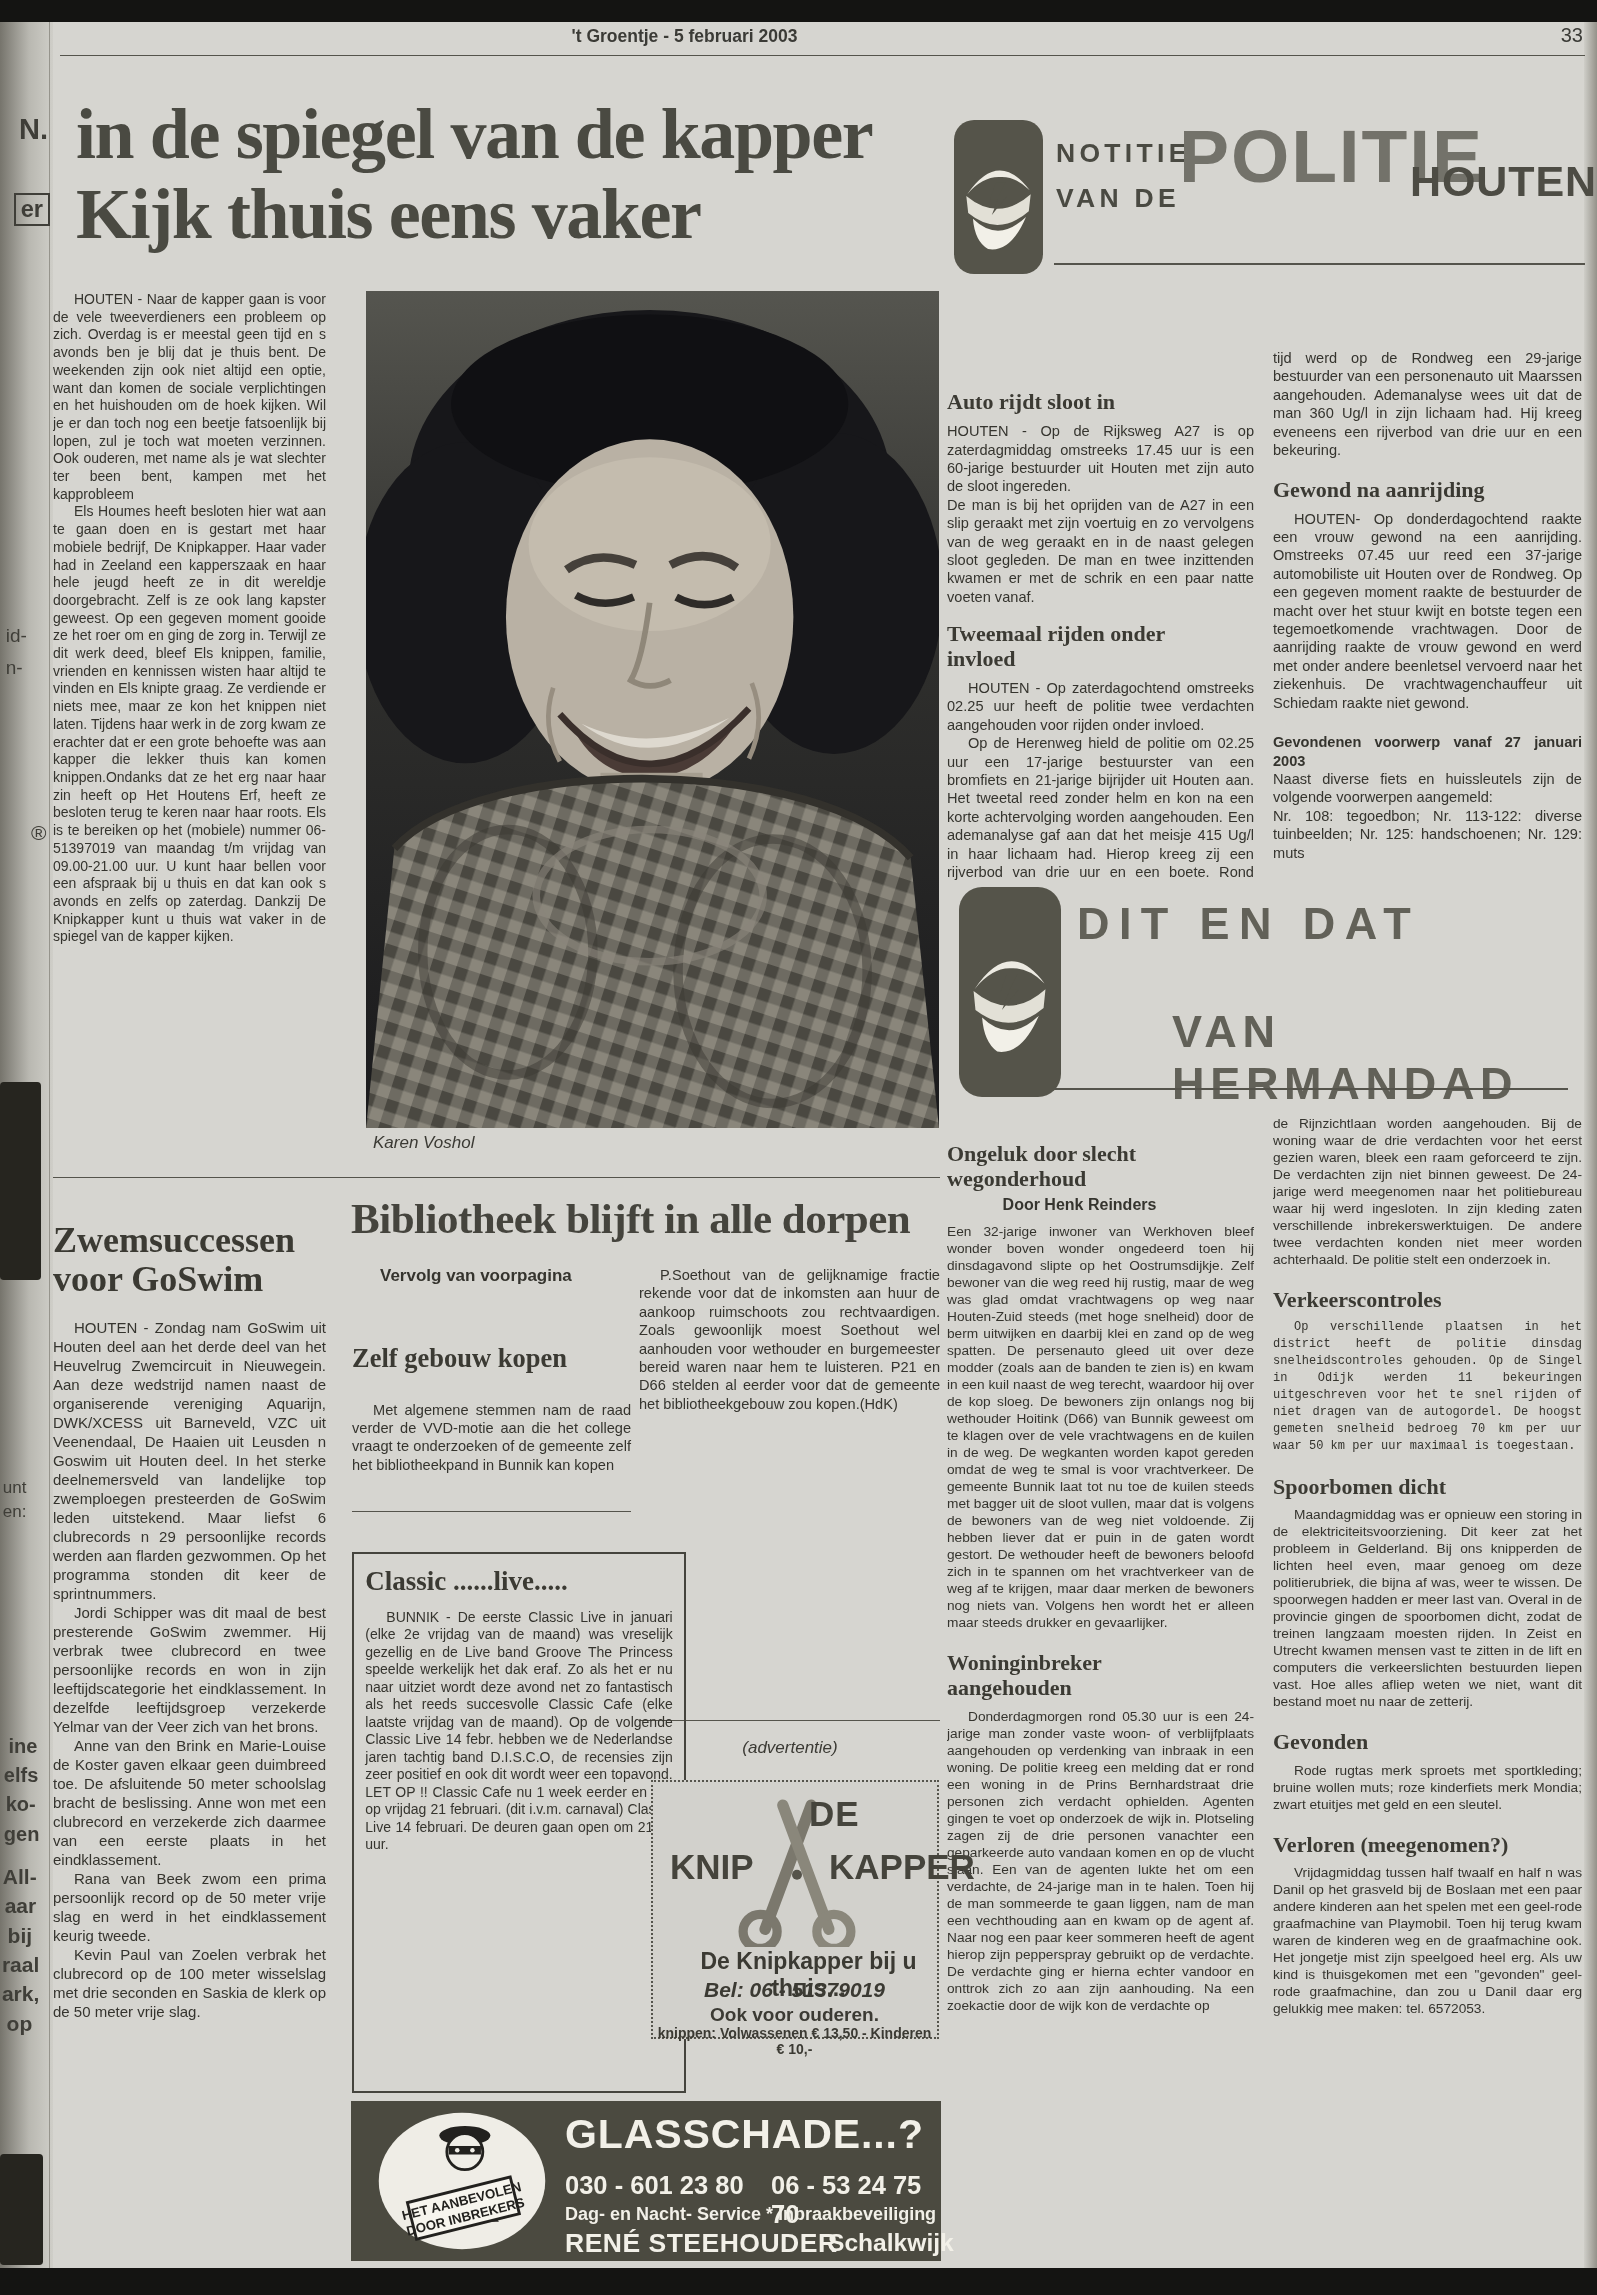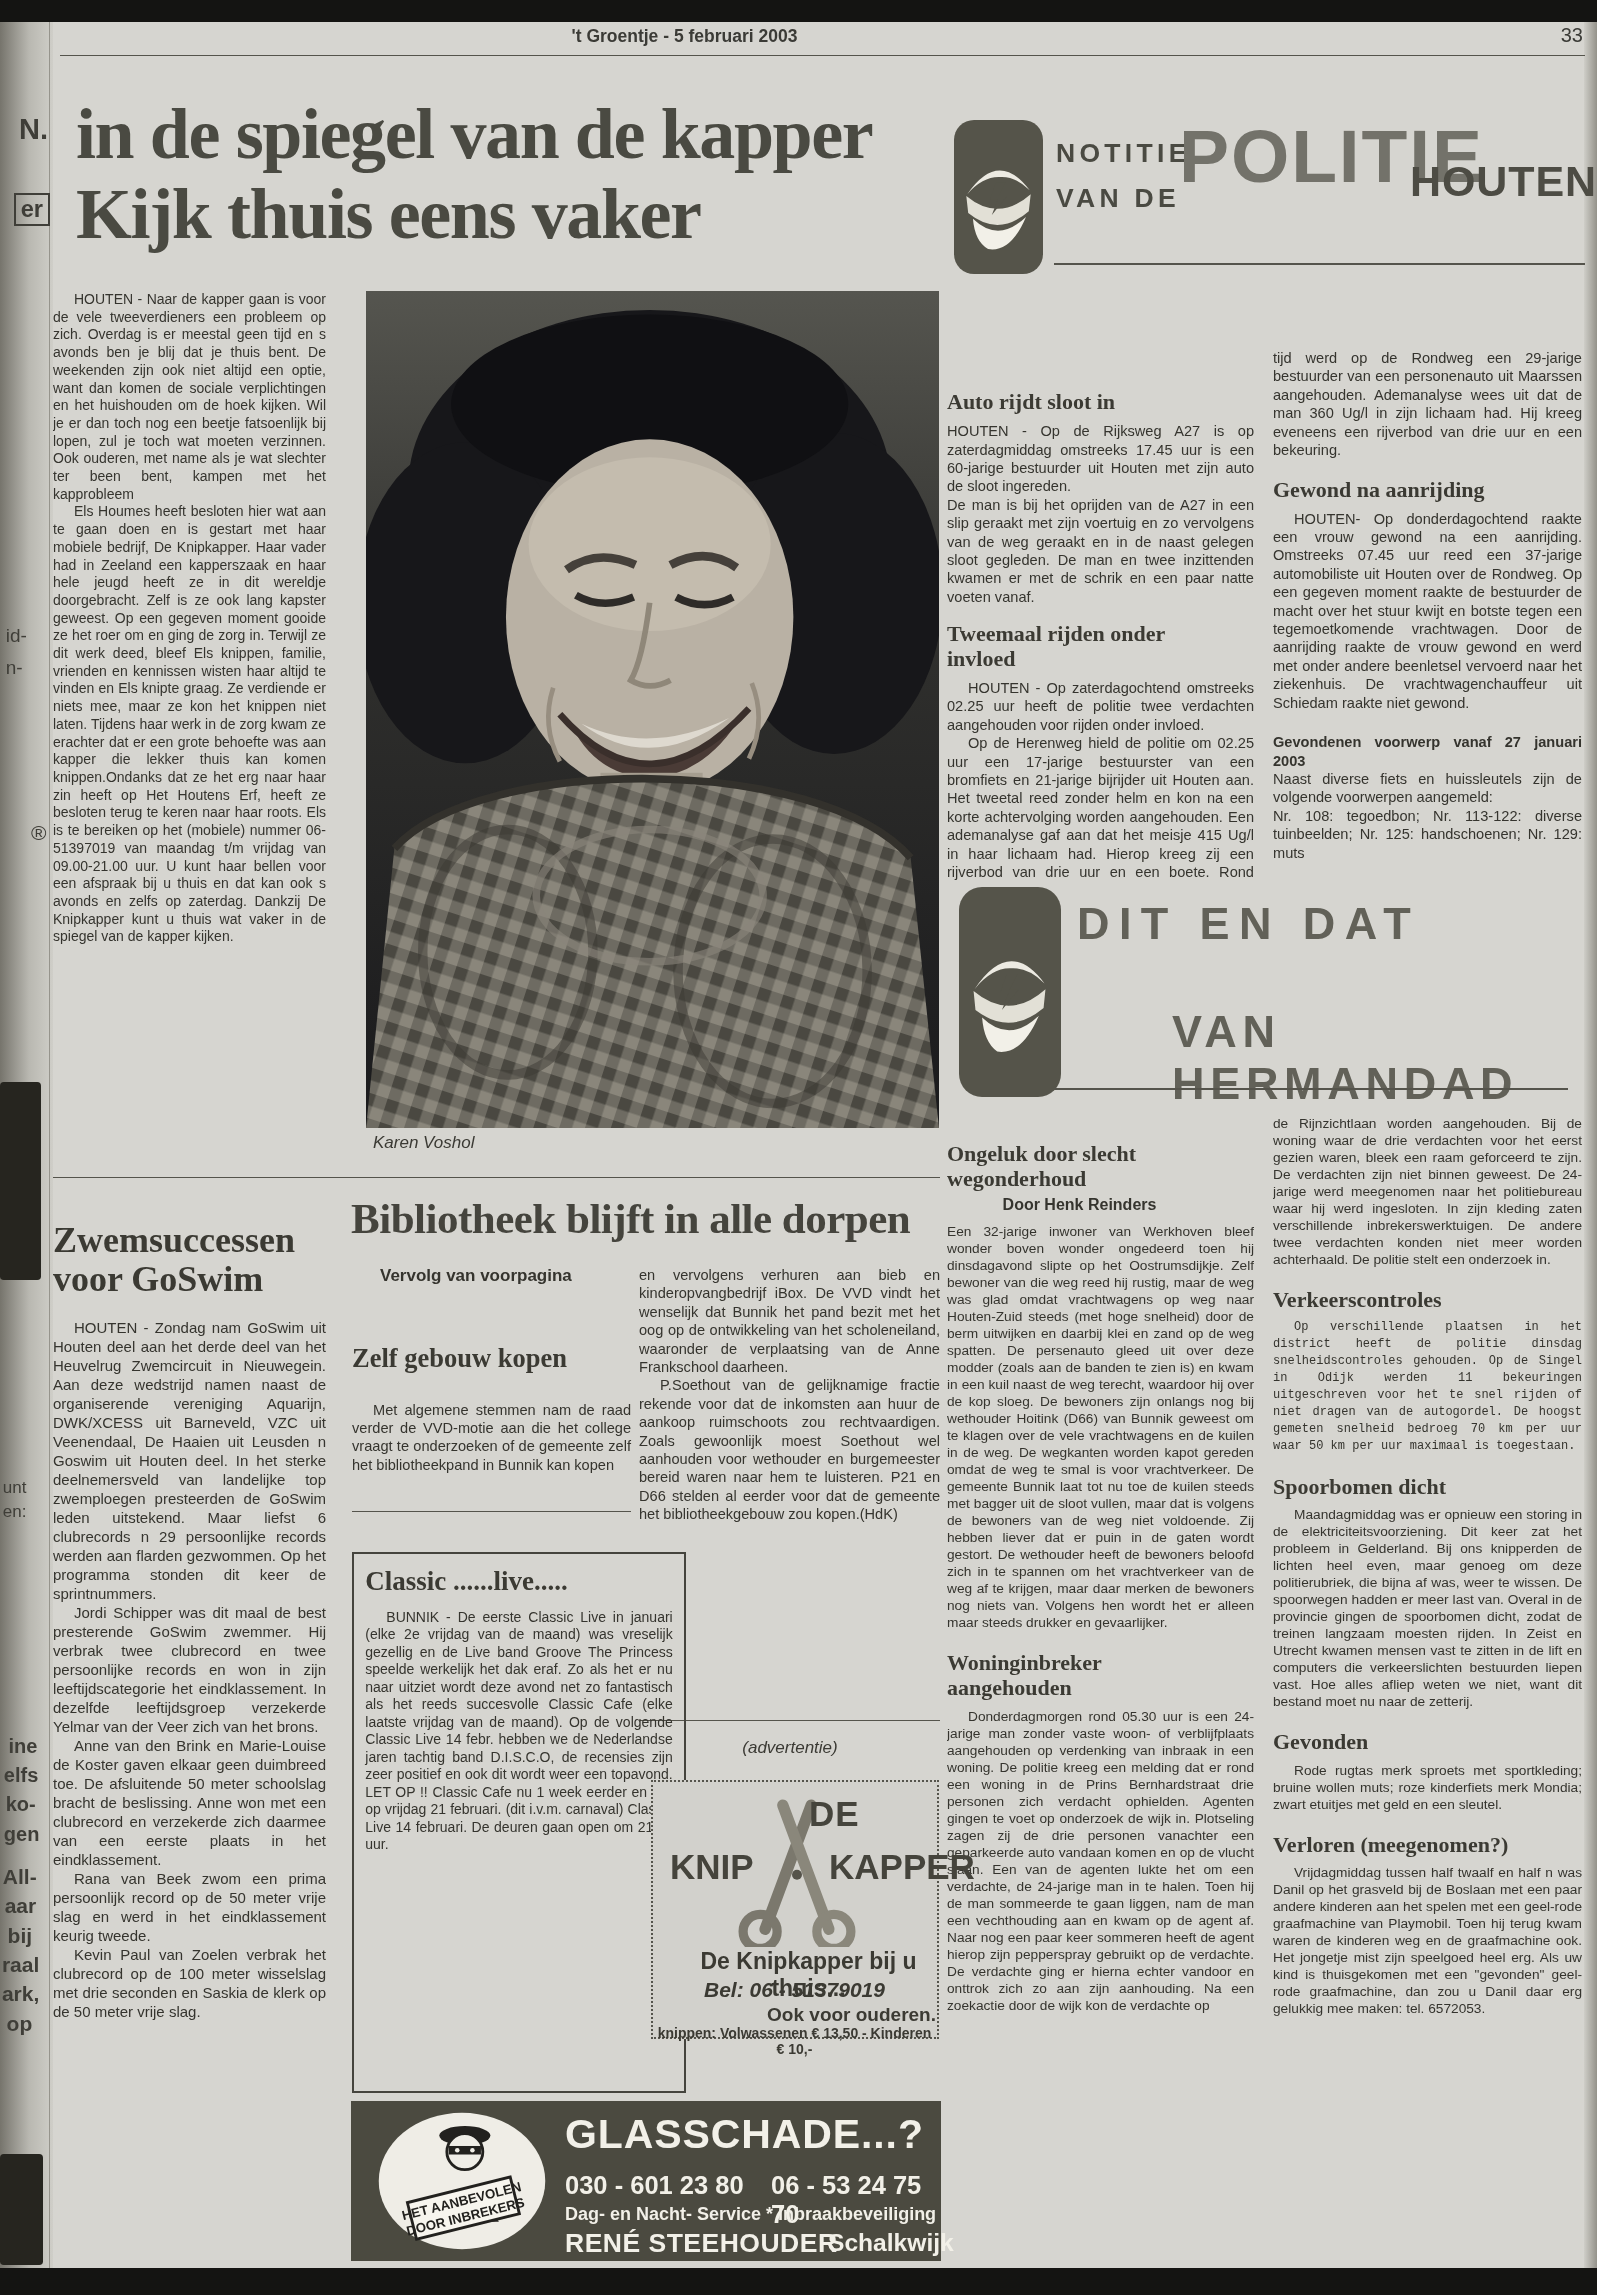--- a/index.html
+++ b/index.html
@@ -232,21 +232,20 @@
     <div style="font-size:17px;font-weight:700;margin-left:28px;color:#35342e;">Vervolg van voorpagina</div>
     <div class="headsm" style="font-size:26.5px;margin:57px 0 26.5px;">Zelf gebouw kopen</div>
     <div class="jbody">
       <p class="ind">Met algemene stemmen nam de raad verder de VVD-motie aan die het college vraagt te onderzoeken of de gemeente zelf het bibliotheekpand in Bunnik kan kopen</p>
     </div>
   </div>
   <div class="abs rule" style="left:352px;top:1511px;width:279px;height:1.4px;"></div>
 
   <div class="abs" style="left:639px;top:1266px;width:301px;height:444px;overflow:hidden;">
     <div class="jbody">
-      <p>en vervolgens verhuren aan bieb en kinderopvangbedrijf iBox. De VVD vindt het wenselijk dat Bunnik het pand bezit met het oog op de ontwikkeling van het scholeneiland, waaronder de verplaatsing van de Anne Frankschool daarheen.</p>
       <p class="ind pgap">P.Soethout van de gelijknamige fractie rekende voor dat de inkomsten aan huur de aankoop ruimschoots zou rechtvaardigen. Zoals gewoonlijk moest Soethout wel aanhouden voor wethouder en burgemeester bereid waren naar hem te luisteren. P21 en D66 stelden al eerder voor dat de gemeente het bibliotheekgebouw zou kopen.(HdK)</p>
     </div>
   </div>
   <div class="abs rule" style="left:640px;top:1720px;width:300px;height:1.4px;"></div>
   <div class="abs" style="left:640px;top:1738px;width:300px;text-align:center;font-size:17px;font-style:italic;color:#3b3a34;">(advertentie)</div>
 
   <div class="abs" style="left:352px;top:1552px;width:334px;height:541px;border:2.4px solid #45443d;box-sizing:border-box;padding:12.3px 11.3px;">
     <div class="headsm" style="font-size:27px;margin:0 0 11.3px;">Classic ......live.....</div>
     <div class="jbody" style="font-size:14px;line-height:17.5px;">
       <p class="ind">BUNNIK - De eerste Classic Live in januari (elke 2e vrijdag van de maand) was vreselijk gezellig en de Live band Groove The Princess speelde werkelijk het dak eraf. Zo als het er nu naar uitziet wordt deze avond net zo fantastisch als het reeds succesvolle Classic Cafe (elke laatste vrijdag van de maand). Op de volgende Classic Live 14 febr. hebben we de Nederlandse jaren tachtig band D.I.S.C.O, de recensies zijn zeer positief en ook dit wordt weer een topavond. LET OP !! Classic Cafe nu 1 week eerder en wel op vrijdag 21 februari. (dit i.v.m. carnaval) Classic Live 14 februari. De deuren gaan open om 21.30 uur.</p>
@@ -261,21 +260,21 @@
         <circle cx="48" cy="198" r="24" fill="none" stroke="#7b786d" stroke-width="13"></circle>
         <circle cx="152" cy="198" r="24" fill="none" stroke="#8a877b" stroke-width="13"></circle>
         <circle cx="100" cy="118" r="7" fill="#55534a"></circle>
       </svg>
     </div>
     <div class="abs" style="left:156px;top:12.3px;font-size:35px;font-weight:700;letter-spacing:0.9px;color:#45443c;">DE</div>
     <div class="abs" style="left:17px;top:65px;font-size:35px;font-weight:700;color:#45443c;">KNIP</div>
     <div class="abs" style="left:176px;top:65px;font-size:35px;font-weight:700;color:#45443c;">KAPPER</div>
     <div class="abs" style="left:14px;top:166px;width:283px;text-align:center;font-size:23px;font-weight:700;color:#3b3a33;">De Knipkapper bij u thuis...</div>
     <div class="abs" style="left:0;top:196px;width:283px;text-align:center;font-size:21px;font-weight:700;font-style:italic;color:#3b3a33;">Bel: 06 - 51379019</div>
-    <div class="abs" style="left:0;top:222px;width:283px;text-align:right;font-size:19px;font-weight:700;color:#3b3a33;">Ook voor ouderen.</div>
+    <div class="abs" style="left:0;top:222px;width:283px;text-align:center;font-size:19px;font-weight:700;color:#3b3a33;">Ook voor ouderen.</div>
     <div class="abs" style="left:0;top:243px;width:283px;text-align:center;font-size:14px;font-weight:700;color:#3b3a33;">knippen: Volwassenen € 13,50 - Kinderen € 10,-</div>
   </div>
 
   <div class="abs" style="left:351px;top:2101px;width:590px;height:160px;background:#4b4a40;">
     <div class="abs" style="left:23px;top:8.5px;width:176px;height:142px;">
       <svg width="176" height="142" viewBox="0 0 186 150">
         <ellipse cx="93" cy="75" rx="88" ry="72" fill="#efede6"></ellipse>
         <ellipse cx="96" cy="27" rx="27" ry="10" fill="#22211e"></ellipse>
         <circle cx="96" cy="44" r="19" fill="#efede6" stroke="#22211e" stroke-width="3"></circle>
         <rect x="79" y="38" width="34" height="9" fill="#22211e"></rect>

